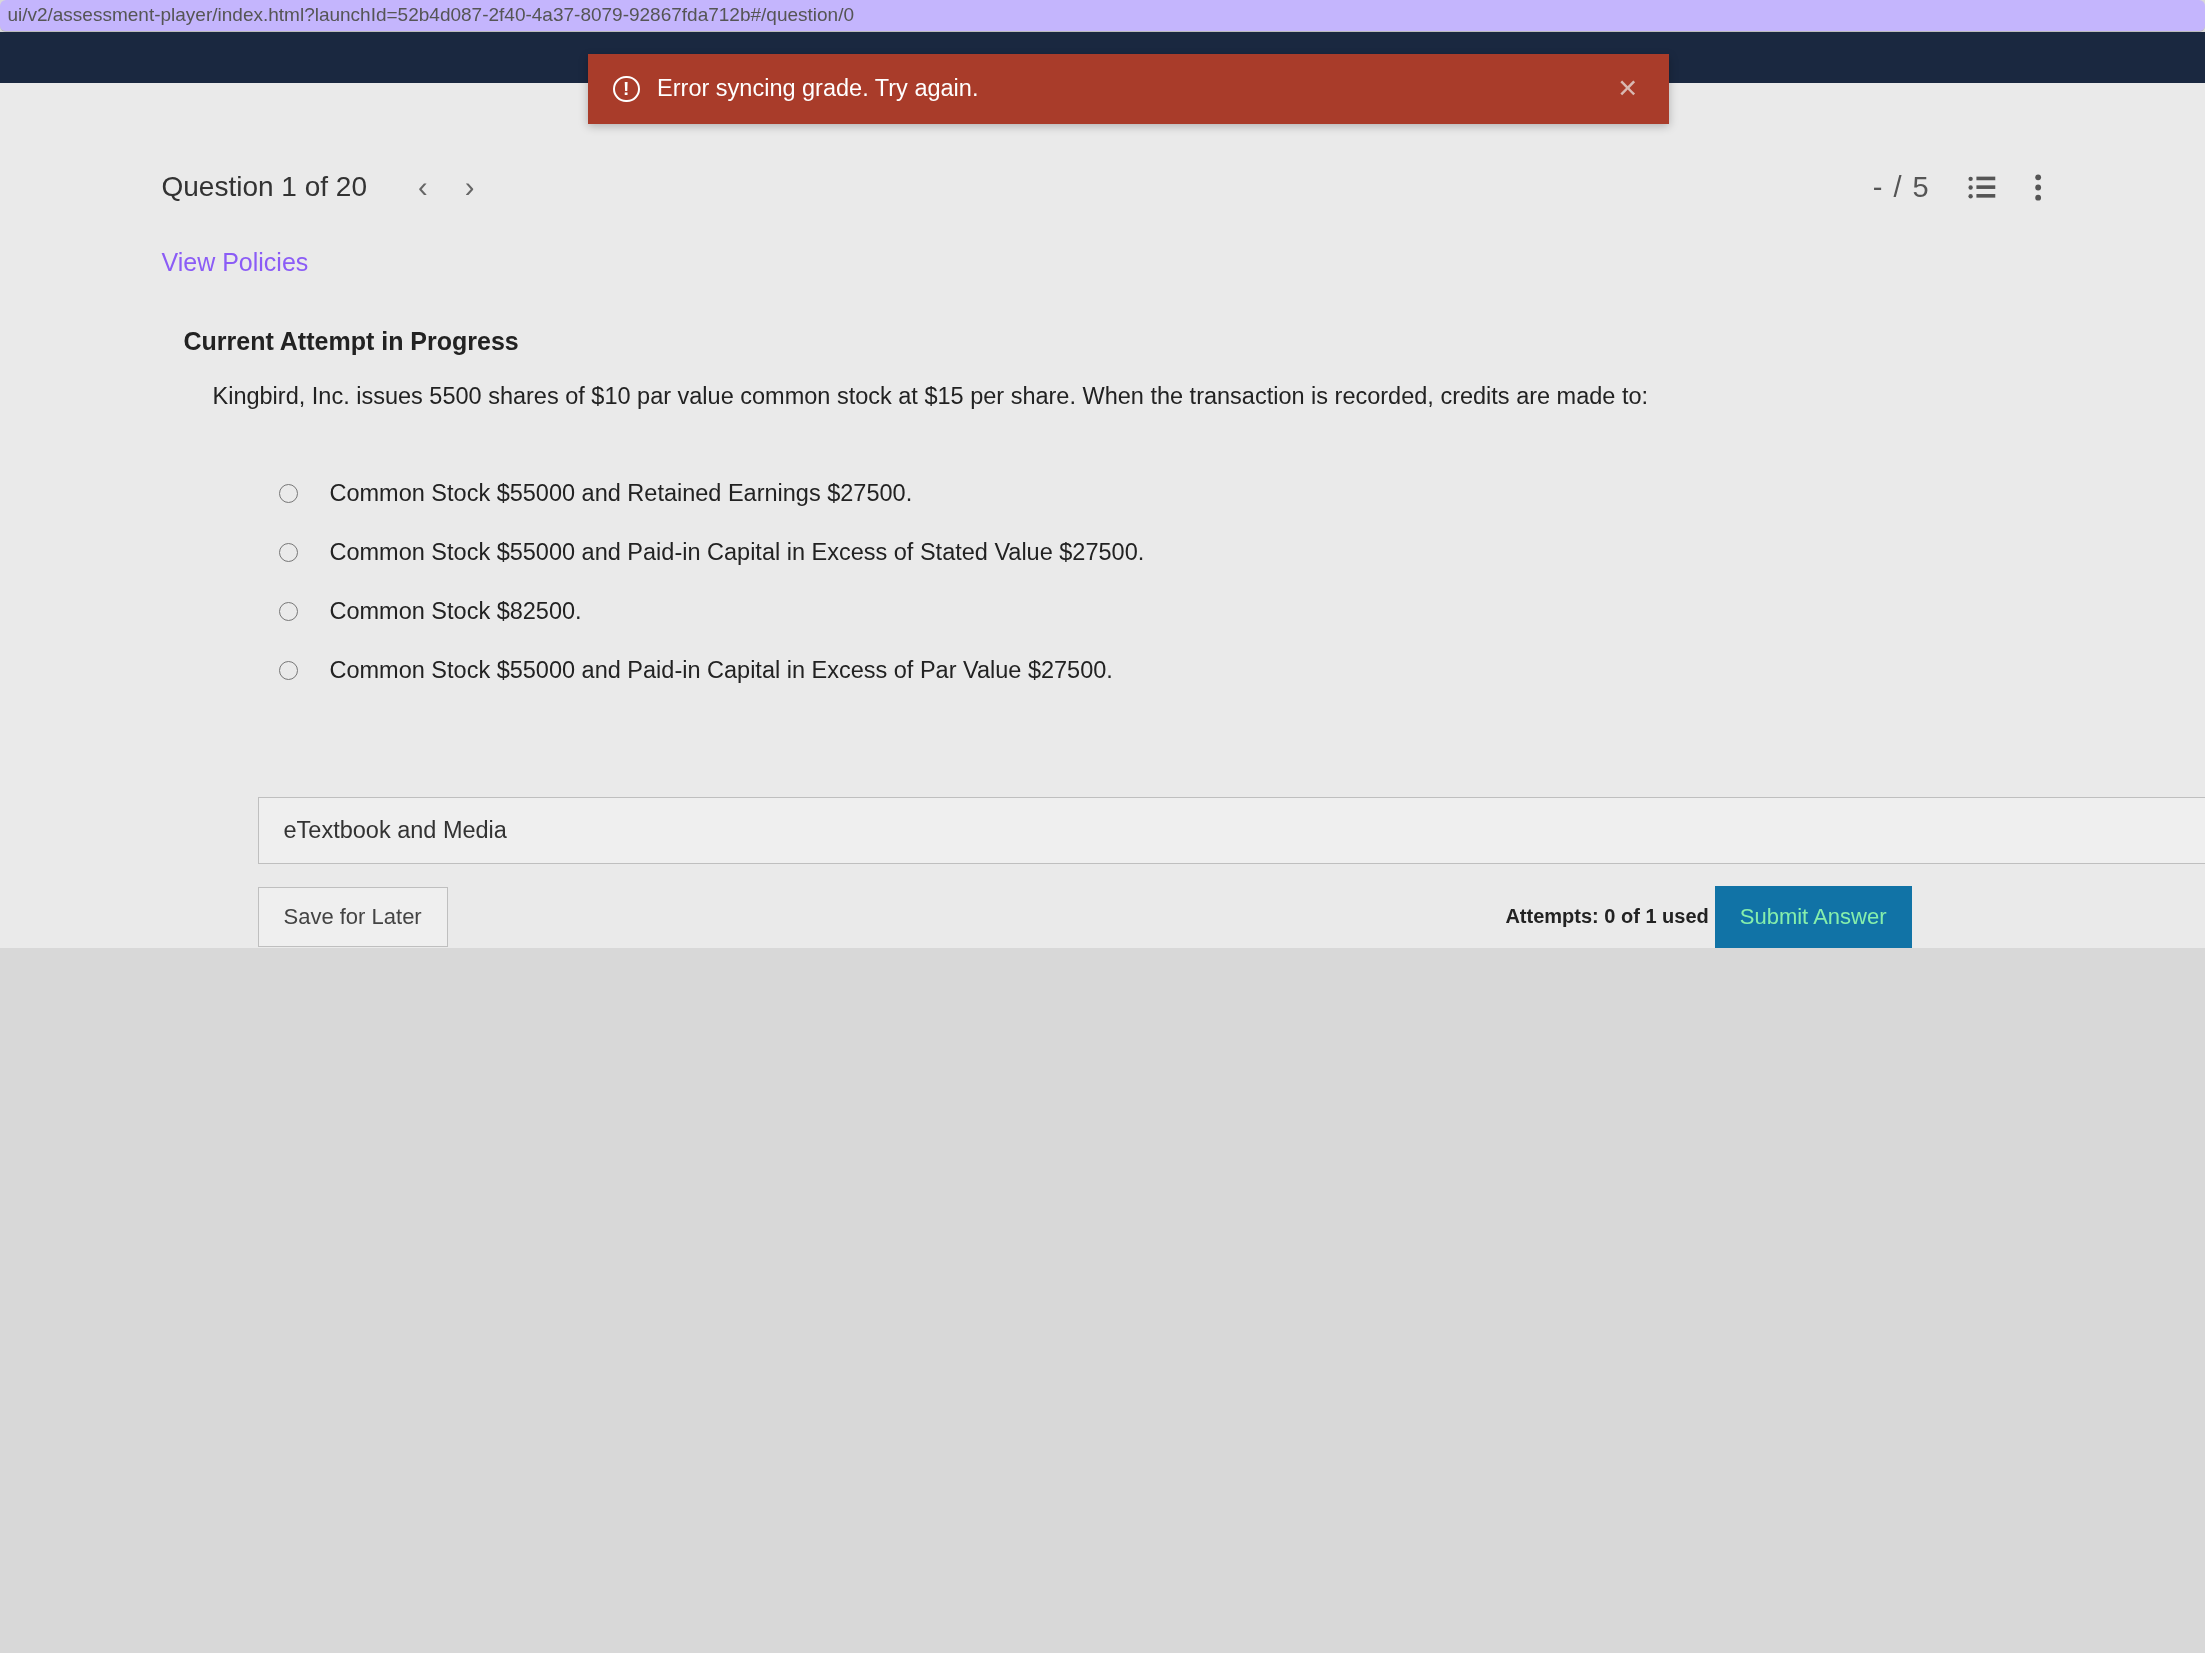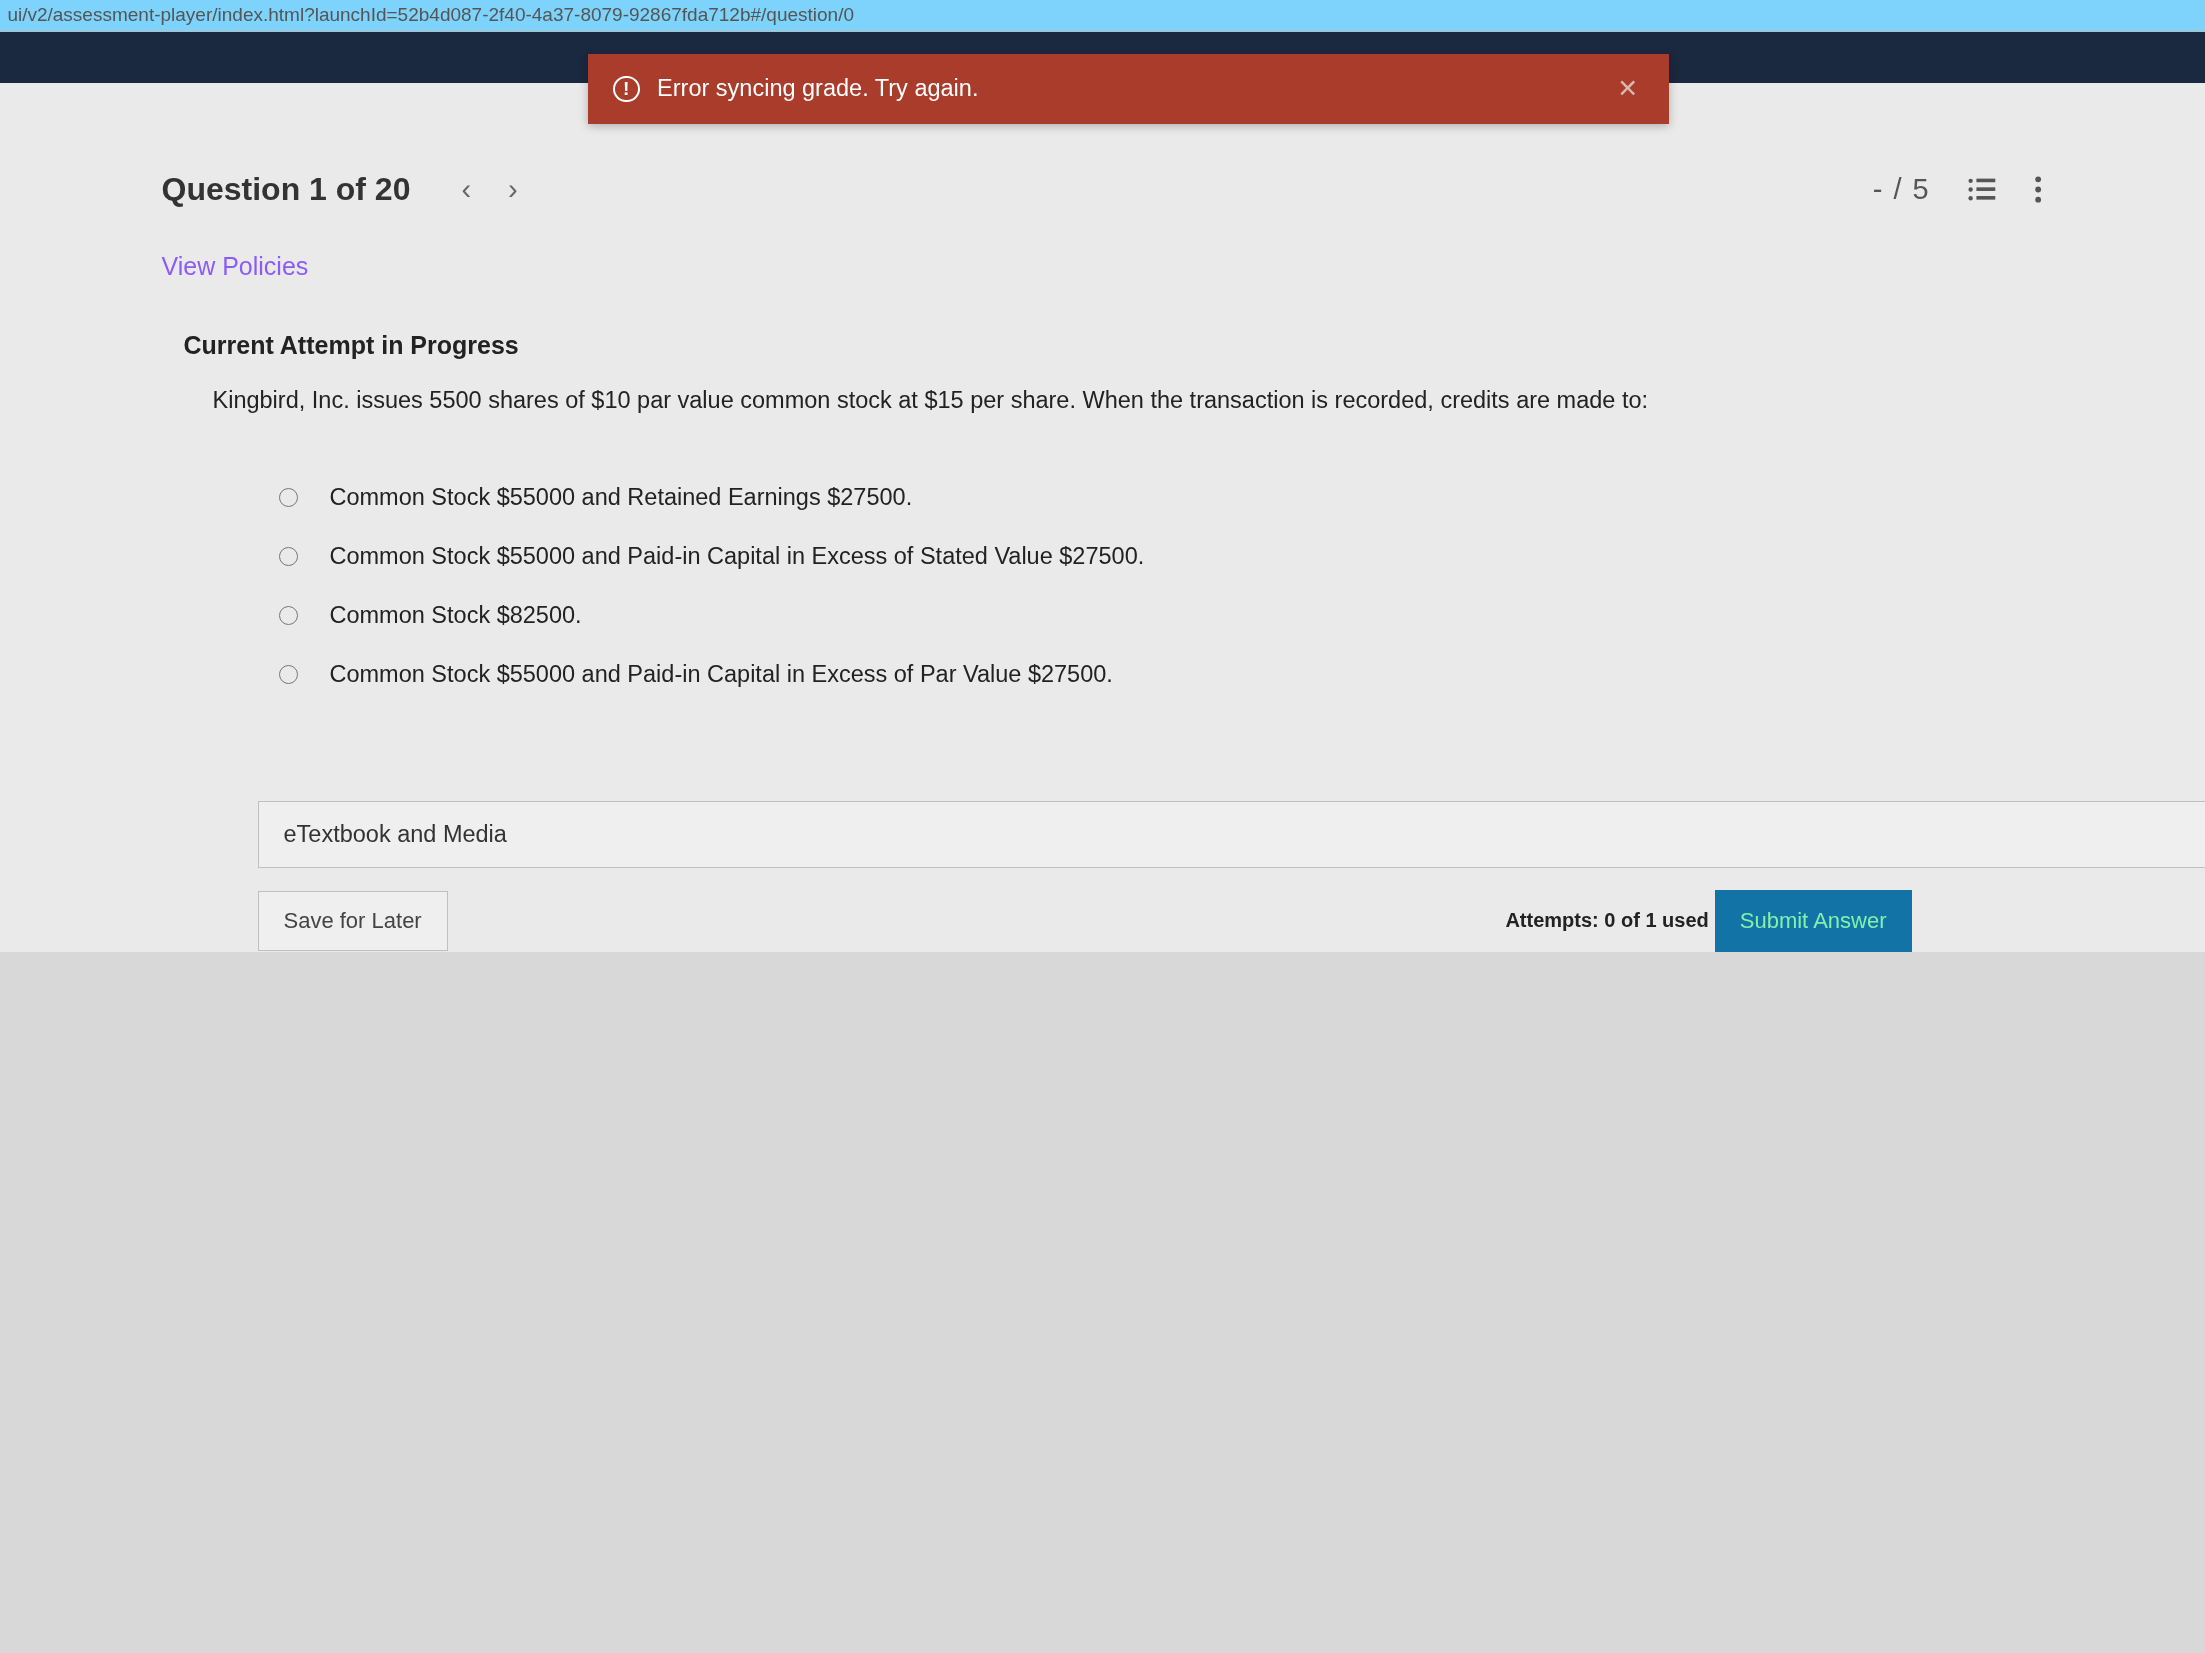--- a/index.html
+++ b/index.html
@@ -4,27 +4,28 @@
 <style>
   * { box-sizing: border-box; margin: 0; padding: 0; }
   body {
     font-family: -apple-system, BlinkMacSystemFont, "Segoe UI", Helvetica, Arial, sans-serif;
     background: #d8d8d8;
     width: 2205px;
     height: 1654px;
     overflow: hidden;
   }
   .url-bar {
-    background: #7dd3fc;
+    background: #c4b5fd;
     color: #555;
     font-size: 19px;
     padding: 4.4px 7.4px;
     border-bottom: 0.7px solid #bbb;
     white-space: nowrap;
     overflow: hidden;
+    border-radius: 6px;
   }
   .top-band {
     background: #1a2840;
     height: 51px;
     width: 100%;
     position: relative;
   }
   .error-toast {
     position: absolute;
     top: 22px;
@@ -66,23 +67,23 @@
     width: 1882px;
     background: transparent;
   }
   .header-row {
     display: flex;
     align-items: center;
     padding: 88px 0 22px 0;
     color: #333;
   }
   .question-label {
-    font-size: 32px;
+    font-size: 28px;
     color: #333;
-    font-weight: 700;
+    font-weight: 400;
   }
   .nav-arrows {
     display: flex;
     gap: 37px;
     margin-left: 51px;
   }
   .nav-arrows span {
     font-size: 29px;
     color: #666;
     cursor: pointer;

